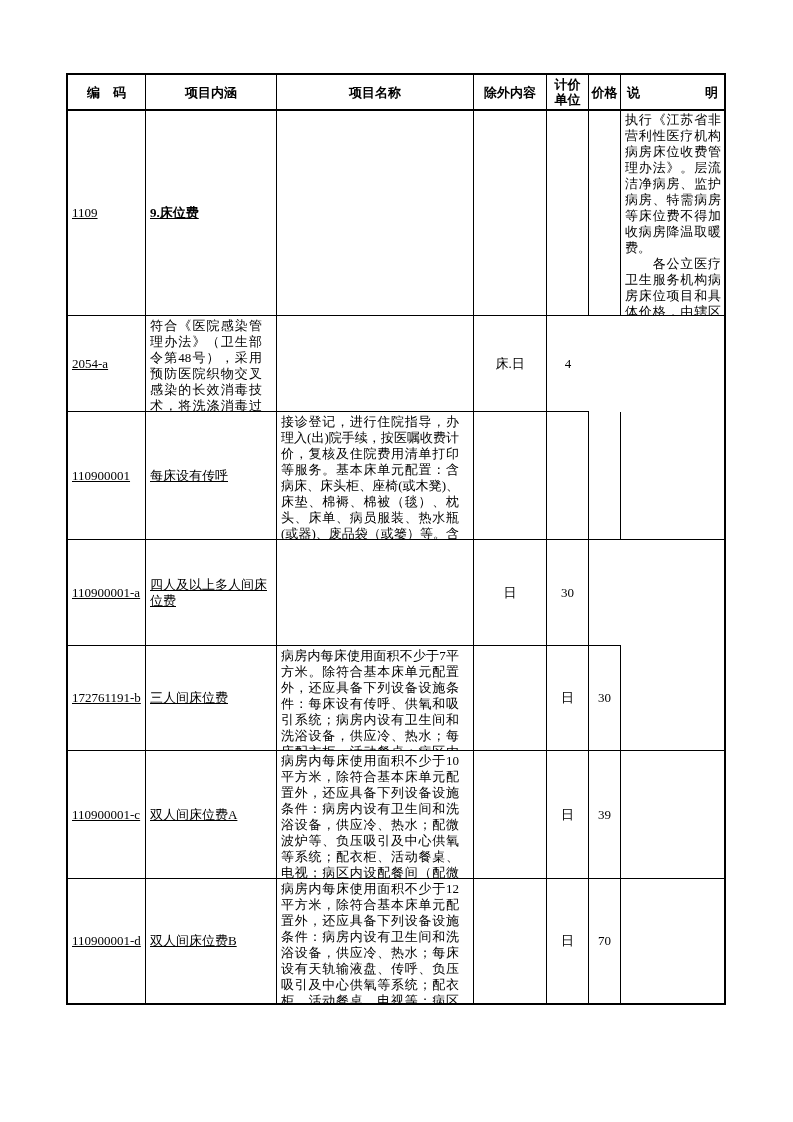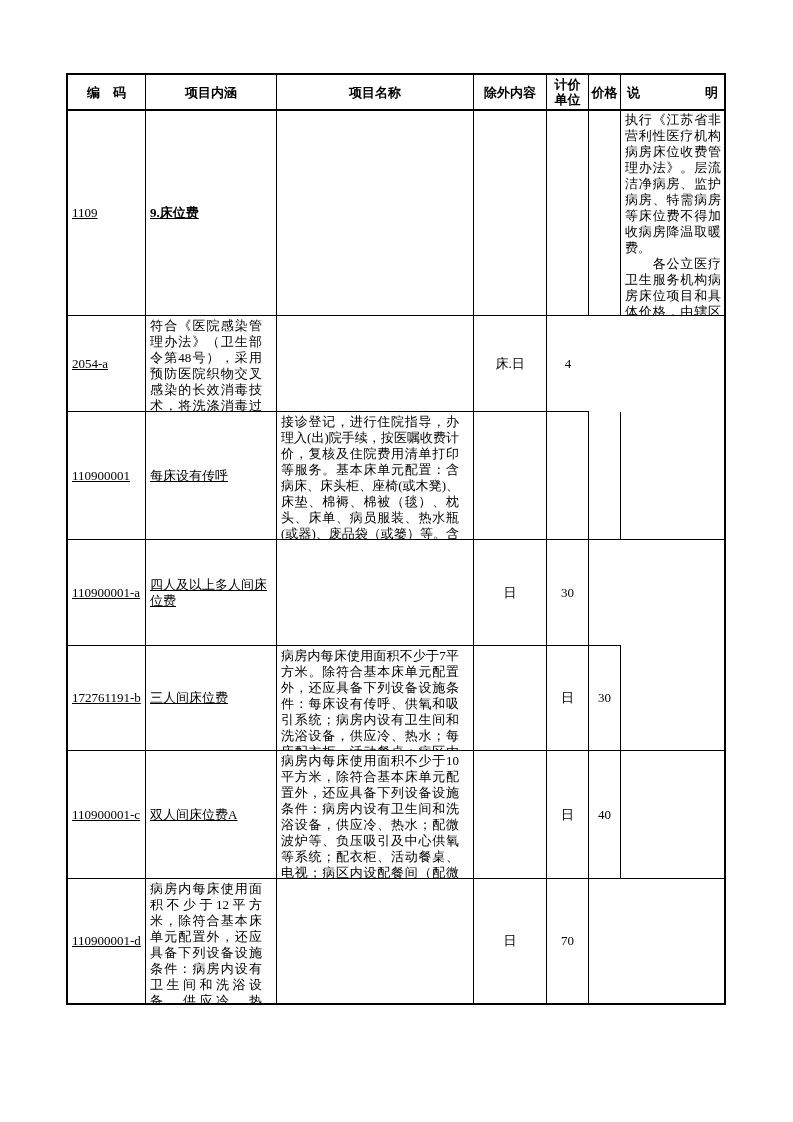--- a/index.html
+++ b/index.html
@@ -125,26 +125,27 @@
       <div class="cell ctr">30</div>
       <div class="cell"></div>
     </div>
 
     <div class="row r6">
       <div class="cell vc">110900001-c</div>
       <div class="cell vc">双人间床位费A</div>
       <div class="cell topcell just">病房内每床使用面积不少于10平方米，除符合基本床单元配置外，还应具备下列设备设施条件：病房内设有卫生间和洗浴设备，供应冷、热水；配微波炉等、负压吸引及中心供氧等系统；配衣柜、活动餐桌、电视；病区内设配餐间（配微波炉等）</div>
       <div class="cell"></div>
       <div class="cell ctr">日</div>
-      <div class="cell ctr">40</div>
+      <div class="cell ctr">39</div>
       <div class="cell"></div>
     </div>
 
     <div class="row r7 last">
       <div class="cell vc">110900001-d</div>
+      <div class="cell vc">双人间床位费B</div>
       <div class="cell topcell just">病房内每床使用面积不少于12平方米，除符合基本床单元配置外，还应具备下列设备设施条件：病房内设有卫生间和洗浴设备，供应冷、热水；每床设有天轨输液盘、传呼、负压吸引及中心供氧等系统；配衣柜、活动餐桌、电视等；病区内设配餐间</div>
       <div class="cell"></div>
       <div class="cell ctr">日</div>
       <div class="cell ctr">70</div>
       <div class="cell"></div>
     </div>
 
   </div>
 </div>
 

